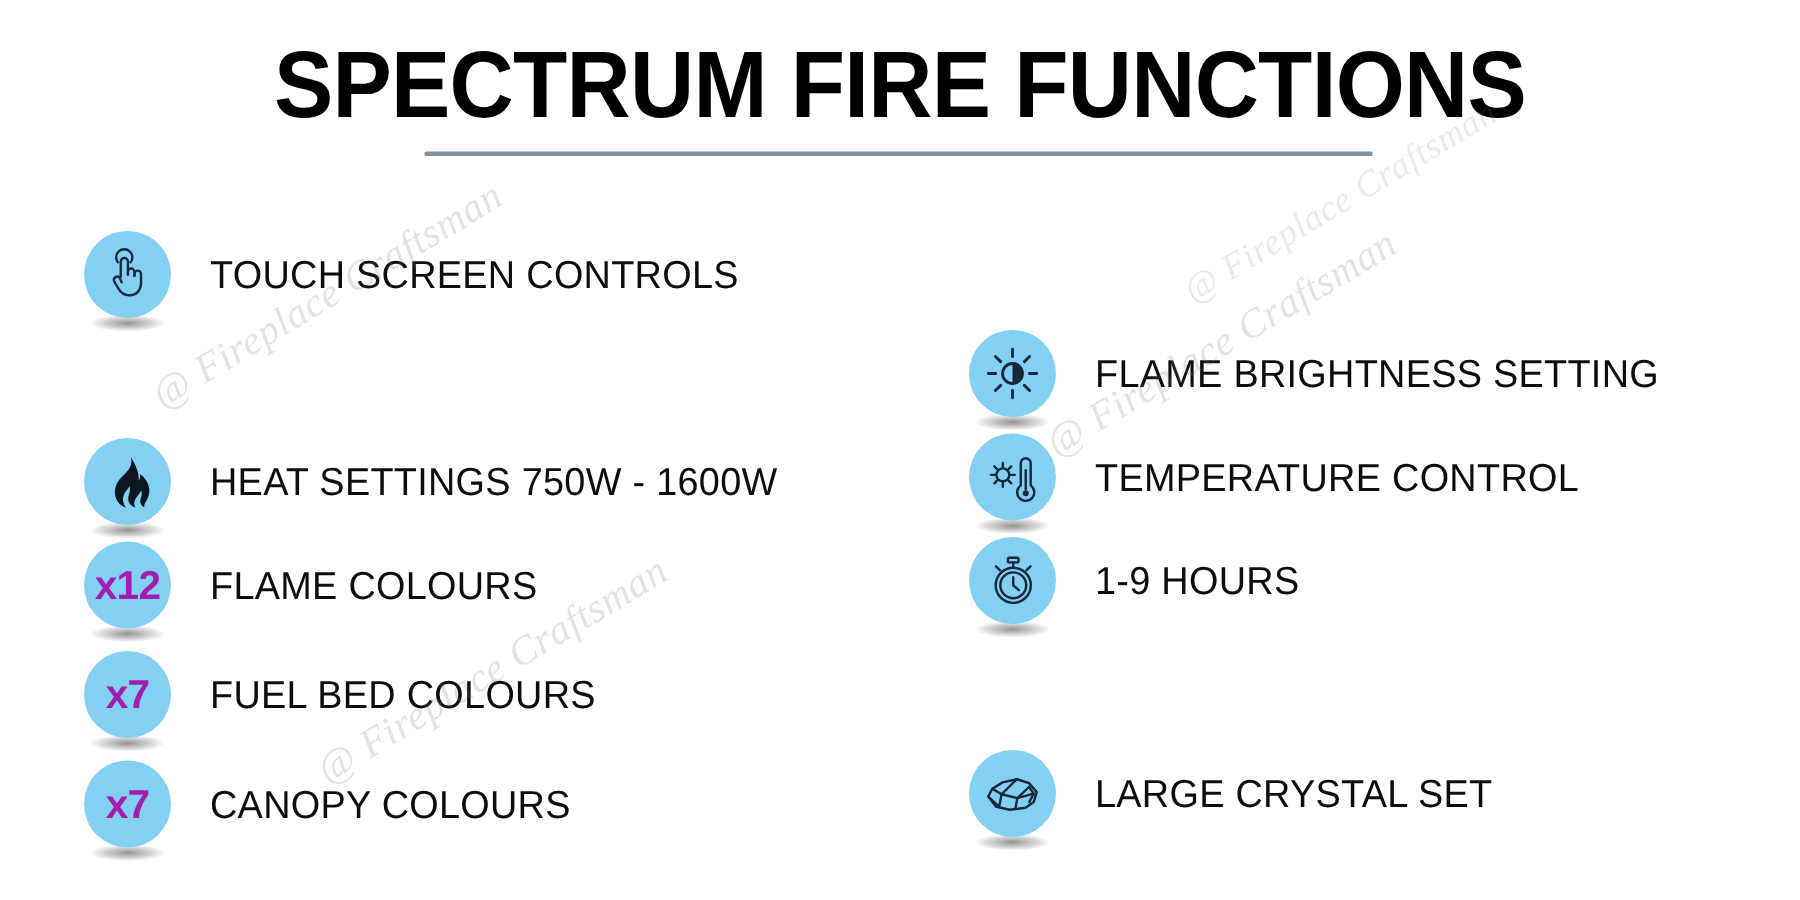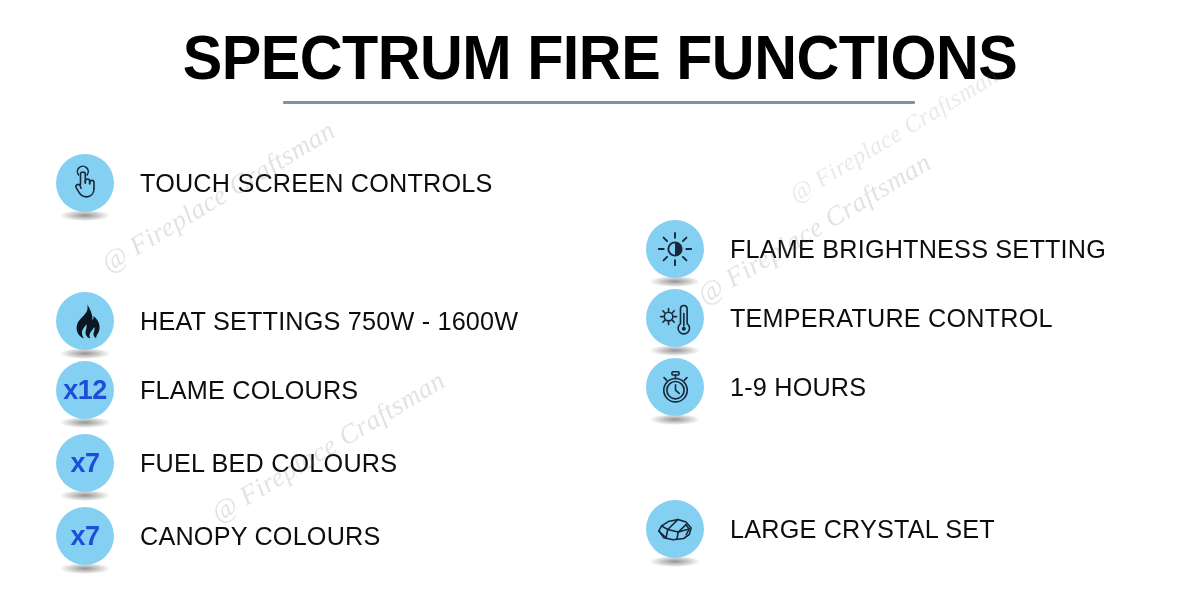--- a/index.html
+++ b/index.html
@@ -51,21 +51,21 @@
     position:absolute;left:4px;right:4px;bottom:-9px;height:11px;
     background:radial-gradient(ellipse at center, rgba(60,60,60,0.55) 0%, rgba(90,90,90,0.25) 45%, rgba(255,255,255,0) 72%);
     border-radius:50%;
     z-index:-1;
   }
   .badge svg{display:block;}
   .badge .count{
     font-family:"Liberation Sans", sans-serif;
     font-weight:bold;
     font-size:27px;
-    color:#1d4ed8;
+    color:#a21caf;
     letter-spacing:-0.5px;
     line-height:1;
   }
   .row-label{
     margin-left:26px;
     font-family:"Liberation Sans", sans-serif;
     font-weight:normal;
     font-size:26px;
     letter-spacing:0.2px;
     color:#0d0d0d;

